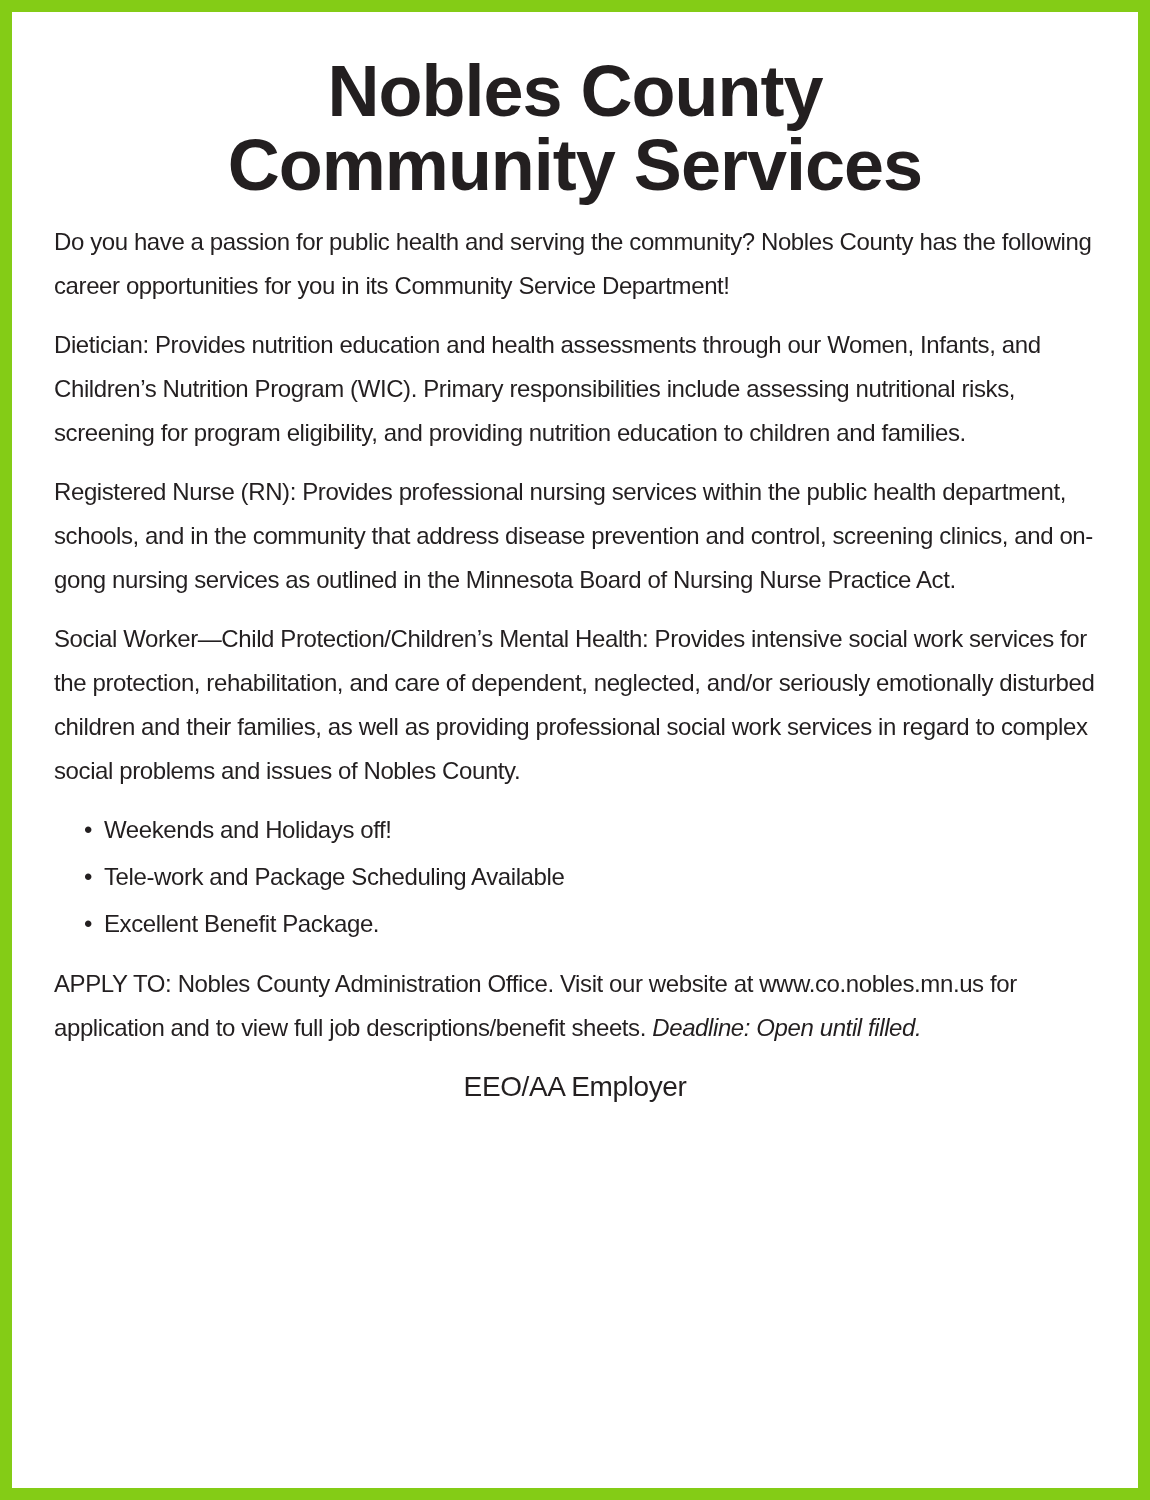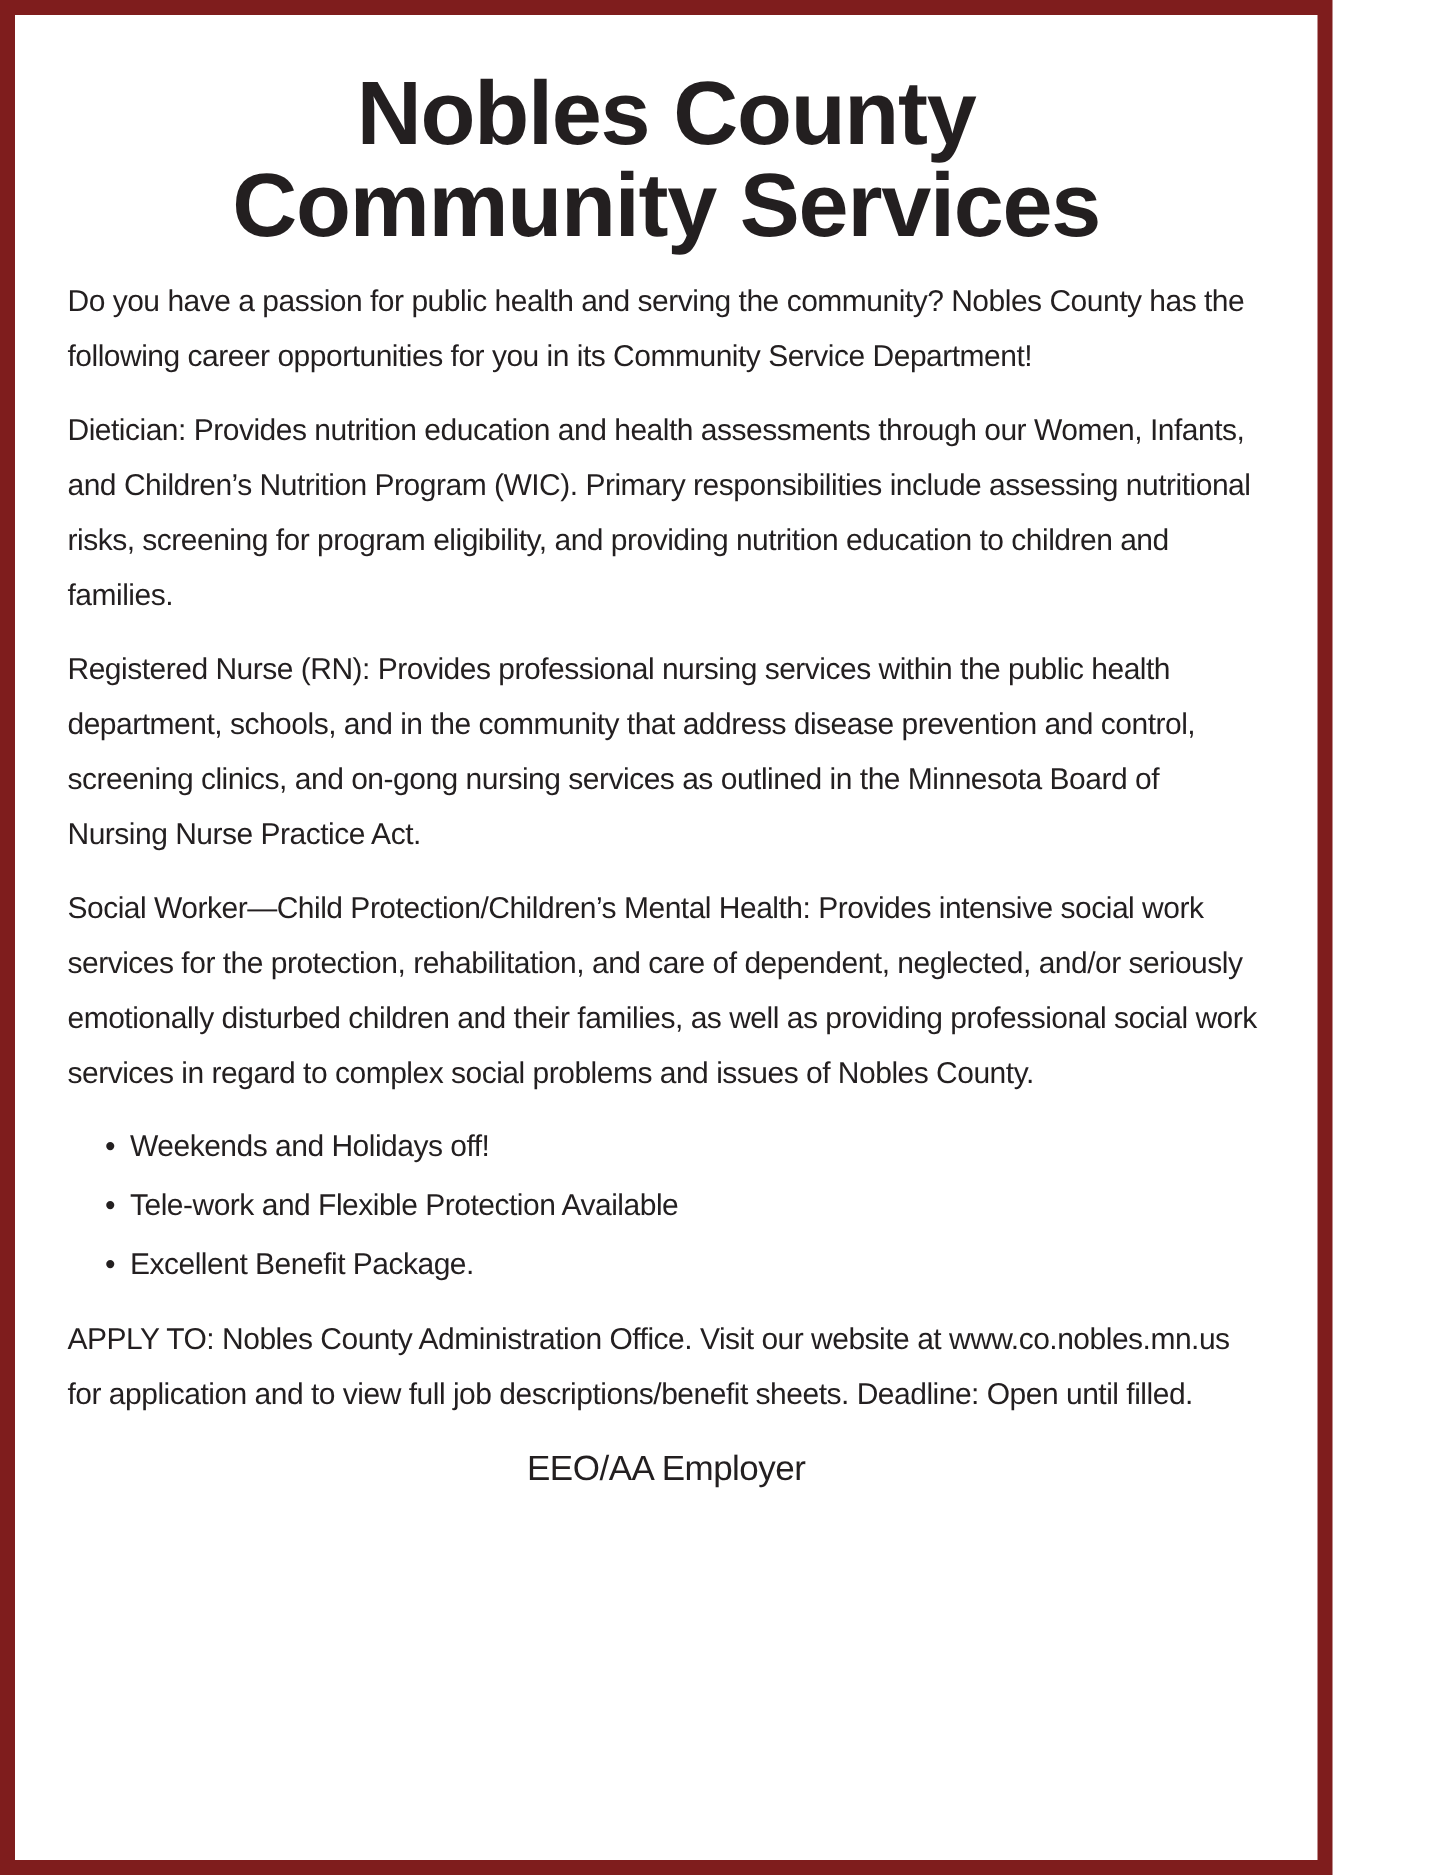--- a/index.html
+++ b/index.html
@@ -8,23 +8,23 @@
     background: #ffffff;
   }
   body {
     width: 1150px;
     height: 1500px;
     font-family: "Liberation Sans", sans-serif;
     color: #231f20;
   }
   .ad-frame {
     box-sizing: border-box;
-    width: 1066px;
+    width: 1150px;
     height: 1500px;
-    border: 12px solid #7f1d1d;
+    border: 12px solid #84cc16;
     background: #ffffff;
     overflow: hidden;
   }
   .ad-content {
     box-sizing: border-box;
     padding: 30px 42px 0 42px;
   }
   
   .ad-content, .ad-title {
     letter-spacing: -0.4px;
@@ -55,21 +55,21 @@
     padding-left: 20px;
     position: relative;
     margin-bottom: 3px;
   }
   ul.benefits li::before {
     content: "\2022";
     position: absolute;
     left: 0;
     top: 0;
   }
-  .deadline { }
+  .deadline { font-style: italic; }
   .footer-line {
     margin: 4px 0 0 0;
     text-align: center;
     font-size: 28px;
     line-height: 44px;
   }
 </style>
 </head>
 <body>
 
@@ -93,21 +93,21 @@
       <span>Provides professional nursing services within the public health department, schools, and in the community that address disease prevention and control, screening clinics, and on-gong nursing services as outlined in the Minnesota Board of Nursing Nurse Practice Act.</span>
     </p>
 
     <p class="body-par">
       <span class="lead-label">Social Worker—Child Protection/Children’s Mental Health:</span>
       <span>Provides intensive social work services for the protection, rehabilitation, and care of dependent, neglected, and/or seriously emotionally disturbed children and their families, as well as providing professional social work services in regard to complex social problems and issues of Nobles County.</span>
     </p>
 
     <ul class="benefits">
       <li>Weekends and Holidays off!</li>
-      <li>Tele-work and Flexible Protection Available</li>
+      <li>Tele-work and Package Scheduling Available</li>
       <li>Excellent Benefit Package.</li>
     </ul>
 
     <p class="body-par">
       <span class="lead-label">APPLY TO:</span>
       <span>Nobles County Administration Office. Visit our website at www.co.nobles.mn.us for application and to view full job descriptions/benefit sheets.</span>
       <span class="deadline">Deadline: Open until filled.</span>
     </p>
 
     <p class="footer-line">EEO/AA Employer</p>

